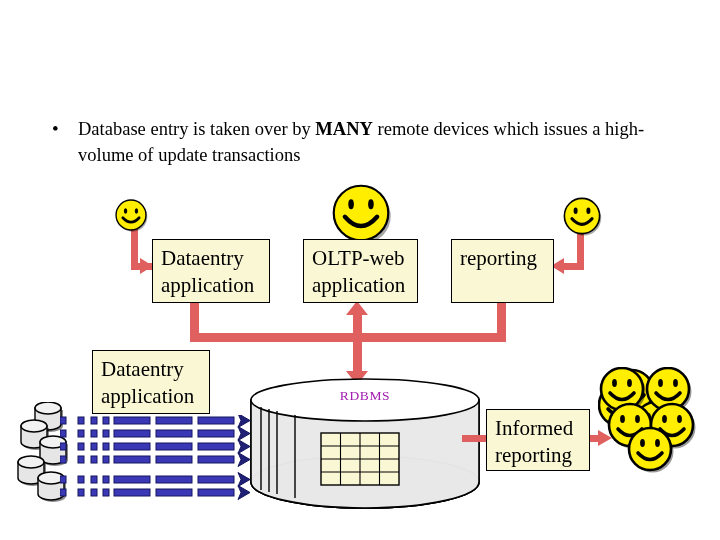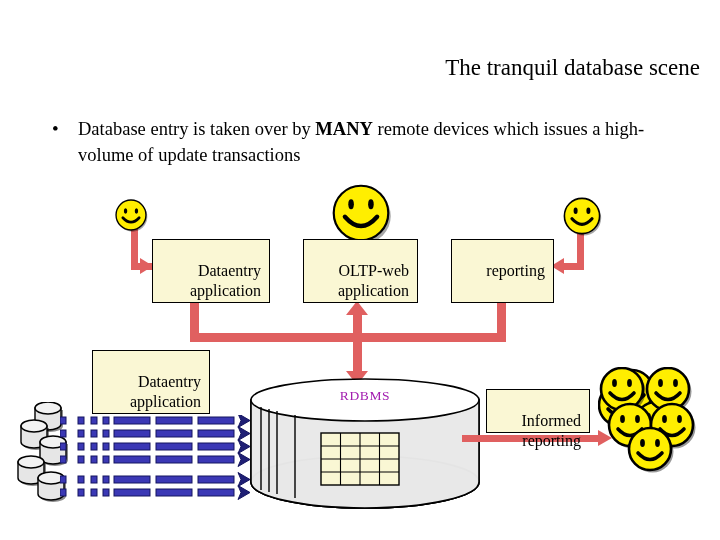--- a/index.html
+++ b/index.html
@@ -28,32 +28,31 @@
     position:absolute; left:0; top:0px; font-size:19px; line-height:1.42;
   }
   #bullet .b-txt { display:block; margin-left:26px; }
   #bullet b { font-weight:bold; }
 
   
   .box {
     position:absolute;
     background:#FAF7D4;
     border:1.3px solid #000;
-    font-size:16px;
+    font-size:21px;
     line-height:1.28;
     color:#000;
-    padding:21px 8px 4px 8px;
+    padding:5px 8px 4px 8px;
     z-index:6;
-    text-align:right;
   }
   #box-dataentry   { left:152px; top:239px; width:118px; height:64px; }
   #box-oltp        { left:303px; top:239px; width:115px; height:64px; }
   #box-adhoc       { left:451px; top:239px; width:103px; height:64px; }
   #box-dataentry2  { left:92px;  top:350px; width:118px; height:64px; }
-  #box-informed    { left:486px; top:389px; width:104px; height:44px; z-index:9; }
+  #box-informed    { left:486px; top:409px; width:104px; height:62px; z-index:9; }
 
   
   .red { position:absolute; background:#E06060; z-index:3; }
 
   
   #sm1-v { left:131px; top:222px; width:7px;  height:48px; }
   #sm1-h { left:131px; top:263px; width:22px; height:7px; }
   #sm1-head {
     position:absolute; left:140px; top:258px; width:0; height:0;
     border-top:8.5px solid transparent; border-bottom:8.5px solid transparent;
@@ -115,21 +114,20 @@
     position:absolute; left:249px; top:388px; width:232px;
     text-align:center; font-size:13.5px; color:#a21caf; z-index:6;
     letter-spacing:0.6px;
   }
 </style>
 </head>
 <body>
 
 <div id="slide">
 
-  <div id="title">The tranquil database scene</div>
 
   <div id="bullet">
     <span class="b-dot">•</span>
     <span class="b-txt"><span>Database entry is taken over by </span><b>MANY</b><span> remote devices which issues a high-volume of update transactions</span></span>
   </div>
 
   <div class="red" id="bus-v-left"></div>
   <div class="red" id="bus-h"></div>
   <div class="red" id="bus-v-right"></div>
 

